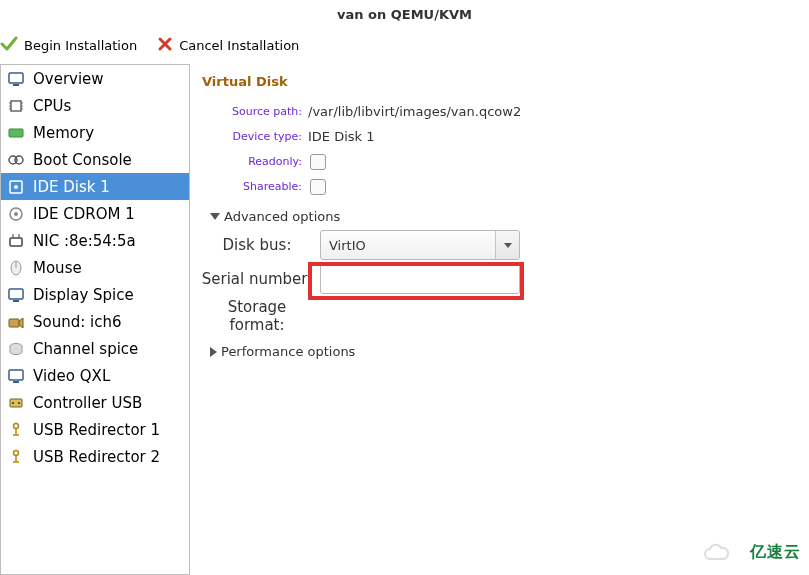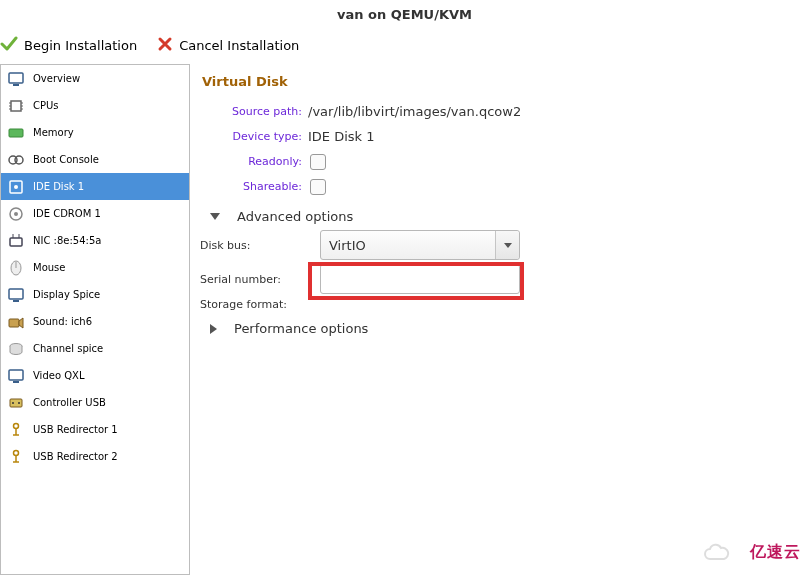--- a/index.html
+++ b/index.html
@@ -6,42 +6,42 @@
   html,body { margin:0; padding:0; font-family: "DejaVu Sans","Liberation Sans",Arial,sans-serif; font-size:13px; color:#333; background:#fff; }
   .window { width:809px; height:575px; position:relative; background:#fff; }
   .titlebar { height:28px; display:flex; align-items:center; justify-content:center; font-weight:bold; color:#333; }
   .toolbar { height:36px; display:flex; align-items:center; padding:0 0; gap:20px; border-bottom:1px solid transparent; }
   .tbtn { display:flex; align-items:center; gap:6px; cursor:pointer; }
   .tbtn .lbl { color:#000; }
   .body { display:flex; height:calc(575px - 28px - 36px); }
   .sidebar { width:190px; border:1px solid #bdbdbd; background:#fff; overflow:hidden; }
   .sidebar-item { display:flex; align-items:center; gap:8px; height:27px; padding:0 6px; cursor:pointer; }
   .sidebar-item .sicon { width:18px; height:18px; display:flex; align-items:center; justify-content:center; }
-  .sidebar-item .slbl { color:#000; font-size:10px; }
+  .sidebar-item .slbl { color:#000; font-size:15px; }
   .sidebar-item.selected { background:#4a90d9; }
   .sidebar-item.selected .slbl { color:#fff; }
   .content { flex:1; padding:10px 0 0 10px; position:relative; }
   .section-title { font-weight:bold; margin-bottom:10px; margin-left:2px; color:#a16207; }
   .form-row { display:flex; align-items:center; height:25px; margin-bottom:0px; }
   .form-label { width:108px; text-align:right; padding-right:6px; color:#6d28d9; font-size:11px; }
   .form-value { color:#333; font-size:13px; padding-left:0px; }
   .chk { width:16px; height:16px; border:1px solid #999; border-radius:3px; background:#fafafa; margin-left:2px; }
-  .expander { display:flex; align-items:center; gap:17px; cursor:pointer; margin:10px 8px 6px 10px; }
+  .expander { display:flex; align-items:center; gap:4px; cursor:pointer; margin:10px 8px 6px 10px; }
   .tri { width:0; height:0; border-left:5px solid transparent; border-right:5px solid transparent; border-top:7px solid #555; }
   .tri.right { border-top:5px solid transparent; border-bottom:5px solid transparent; border-left:7px solid #555; border-right:none; width:0; height:0; }
   .combo-row, .entry-row { display:flex; align-items:center; margin:4px 0; }
-  .combo-label { width:120px; text-align:left; padding-right:6px; color:#333; font-size:11px; }
+  .combo-label { width:120px; text-align:center; padding-right:6px; color:#333; font-size:15px; }
   .combo { position:relative; width:200px; height:30px; border:1px solid #b8b8b8; border-radius:3px; background:linear-gradient(#fdfdfd,#f0f0f0); display:flex; align-items:center; cursor:pointer; }
   .combo .txt { flex:1; padding:0 8px; font-size:13px; color:#333; }
   .combo .btn { width:24px; height:100%; border-left:1px solid #c5c5c5; display:flex; align-items:center; justify-content:center; background:linear-gradient(#f7f7f7,#e6e6e6); border-radius:0 3px 3px 0; }
   .combo .btn .caret { width:0;height:0;border-left:4px solid transparent;border-right:4px solid transparent;border-top:5px solid #555; }
   .hl { position:absolute; border:4px solid #e03030; pointer-events:none; }
   .hl.box { left:308px; top:262px; width:216px; height:38px; }
   .entry { width:200px; height:30px; border:1px solid #b8b8b8; border-radius:3px; background:#fff; padding:0 8px; font-size:13px; color:#333; }
-  .watermark { position:absolute; right:8px; bottom:12px; display:flex; align-items:center; gap:20px; color:#be185d; font-size:16px; font-weight:bold; letter-spacing:1px; }
+  .watermark { position:absolute; right:8px; bottom:12px; display:flex; align-items:center; gap:20px; color:#15803d; font-size:16px; font-weight:bold; letter-spacing:1px; }
   .watermark svg { opacity:0.5; }
 </style>
 </head>
 <body>
 
 <div class="window">
 
   <div class="titlebar">
     <span>van on QEMU/KVM</span>
   </div>

